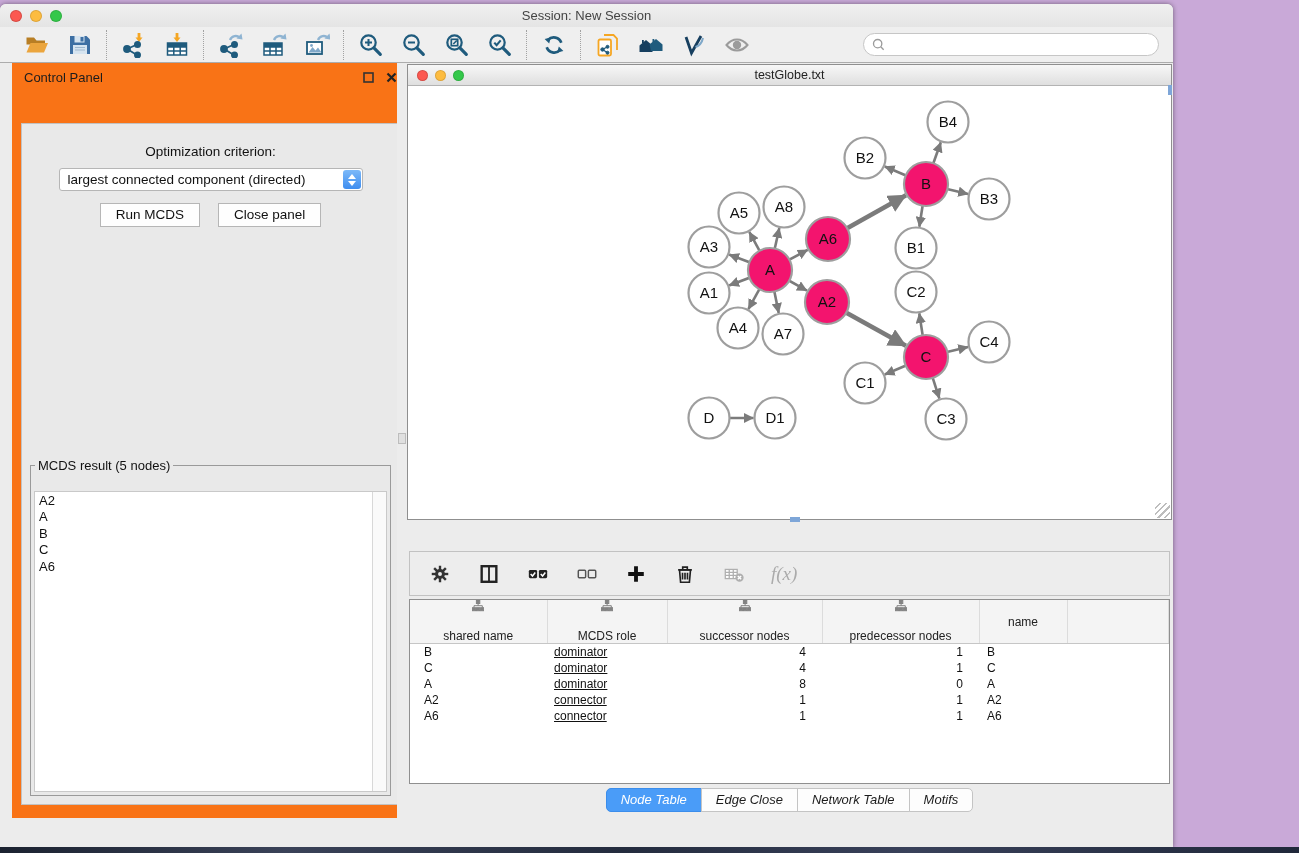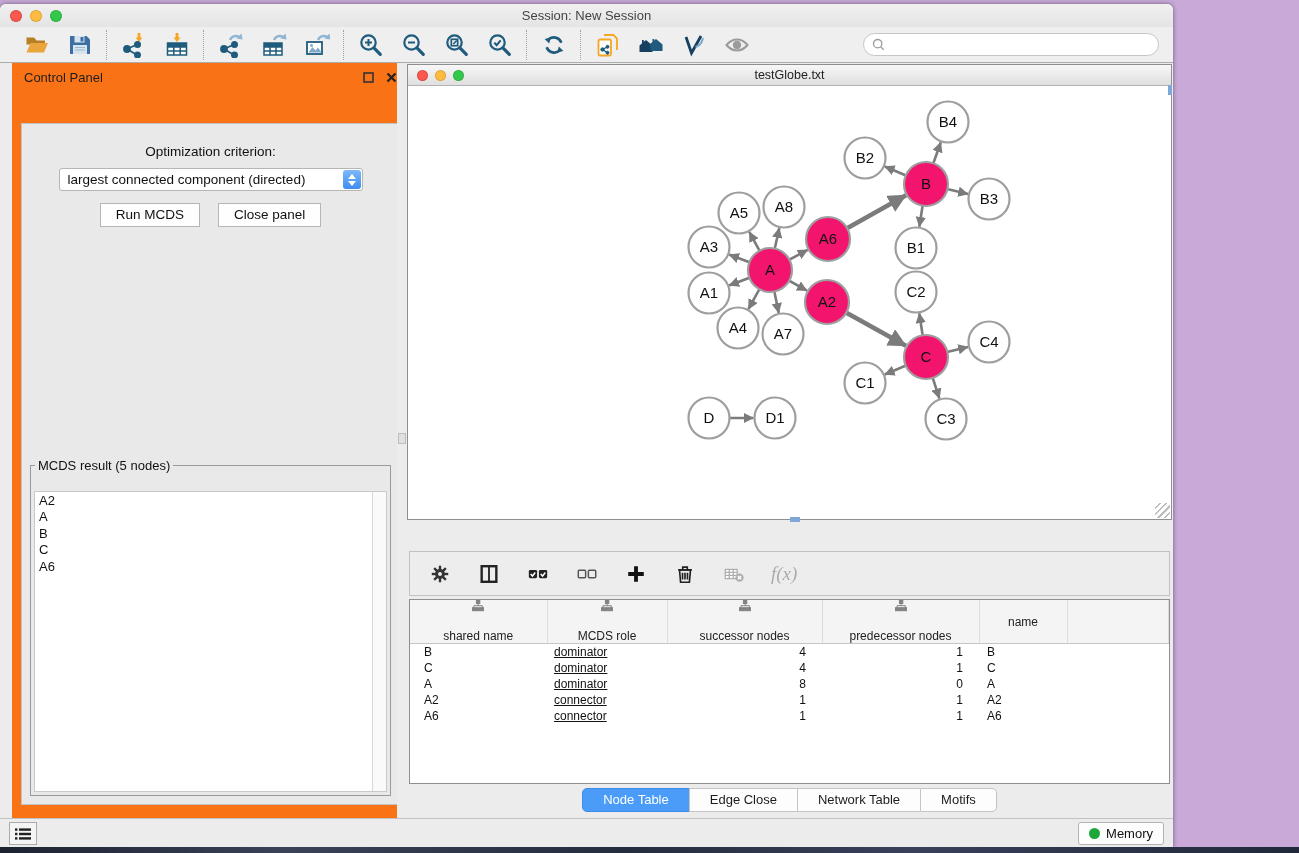--- a/index.html
+++ b/index.html
@@ -94,21 +94,21 @@
     border:1px solid #8F8F8F; overflow:hidden; }
   table.node-table { border-collapse:collapse; table-layout:fixed; width:100%; }
   table.node-table th { height:21px; background:#F4F4F4; border-bottom:1px solid #C6C6C6;
     border-right:1px solid #DCDCDC; font-weight:normal; font-size:12px; color:#222; }
   table.node-table th .th-inner { display:flex; align-items:center; justify-content:center; gap:14px;flex-direction:column; }
   table.node-table td { height:16px; font-size:12px; color:#111; white-space:nowrap; overflow:hidden; }
   td.c0 { padding-left:14px; } td.c1 { padding-left:7px;text-decoration:underline; }
   td.c2 { text-align:right; padding-right:16px; } td.c3 { text-align:right; padding-right:16px; }
   td.c4 { padding-left:8px; }
   .tp-tabs { position:absolute; left:0; right:0; bottom:6px; display:flex; justify-content:center; }
-  .tp-tabs .seg-tab { border-radius:0; padding:3px 20px 4px; }
+  .tp-tabs .seg-tab { border-radius:0; padding:3px 14px 4px;font-style:italic; }
   .tp-tabs .seg-tab:first-child { border-radius:5px 0 0 5px; }
   .tp-tabs .seg-tab:last-child { border-radius:0 5px 5px 0; }
   .tp-tabs .seg-tab.active { background:#4A9CF8; color:#fff; border-color:#3B8DEB; border-radius:5px 0 0 5px; }
 
   
   .status-bar { position:absolute; left:0; right:0; bottom:0; height:30px; background:#ECECEC;
     border-top:1px solid #C2C2C2; display:flex; align-items:center; padding:0 9px; }
   .list-btn { width:28px; height:23px; background:#F4F4F4; border:1px solid #ABABAB;
     display:flex; align-items:center; justify-content:center; }
   .memory-btn { margin-left:auto; height:23px; display:flex; align-items:center; gap:6px;
@@ -669,33 +669,15 @@
           <div class="tp-tabs">
               <div class="seg-tab active">Node Table</div>
               <div class="seg-tab">Edge Close</div>
               <div class="seg-tab">Network Table</div>
               <div class="seg-tab">Motifs</div>
             </div>
         </div>
       </div>
     </div>
 
-    <div class="status-bar">
-      <div class="list-btn">
-        <svg width="18" height="16" viewBox="0 0 22 20">
-          <g fill="#222">
-            <rect x="1" y="3" width="3" height="3"></rect>
-              <rect x="6" y="3" width="15" height="3"></rect>
-            <rect x="1" y="8.5" width="3" height="3"></rect>
-              <rect x="6" y="8.5" width="15" height="3"></rect>
-            <rect x="1" y="14" width="3" height="3"></rect>
-              <rect x="6" y="14" width="15" height="3"></rect>
-          </g>
-        </svg>
-      </div>
-      <div class="memory-btn">
-        <span class="memory-dot"></span>
-        <span>Memory</span>
-      </div>
-    </div>
   </div>
   <div class="desktop-strip"></div>
 </div>
 
 </body></html>

